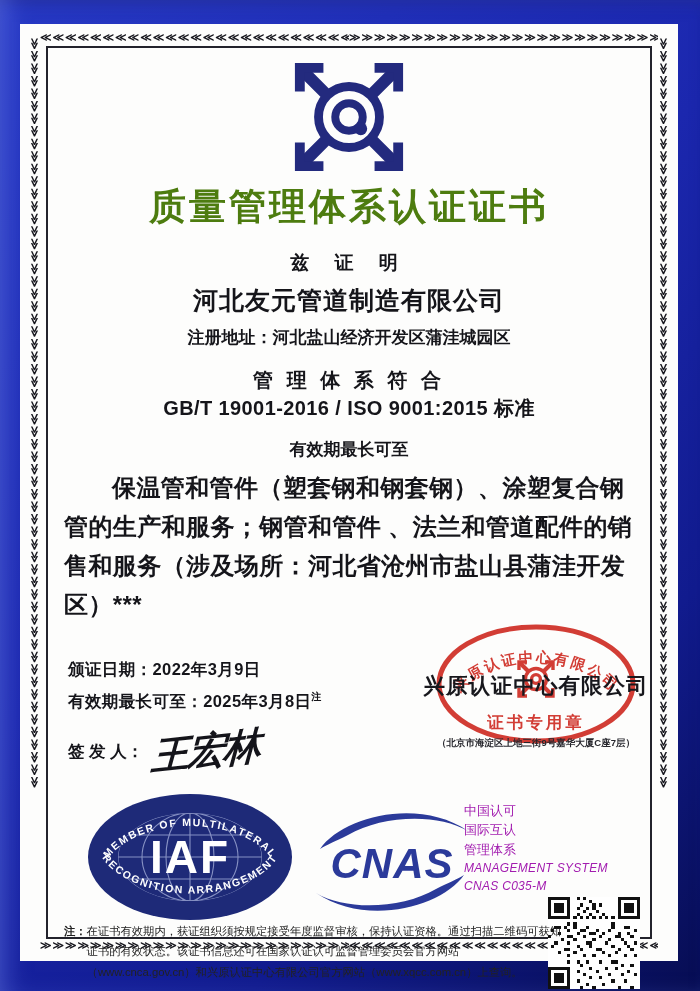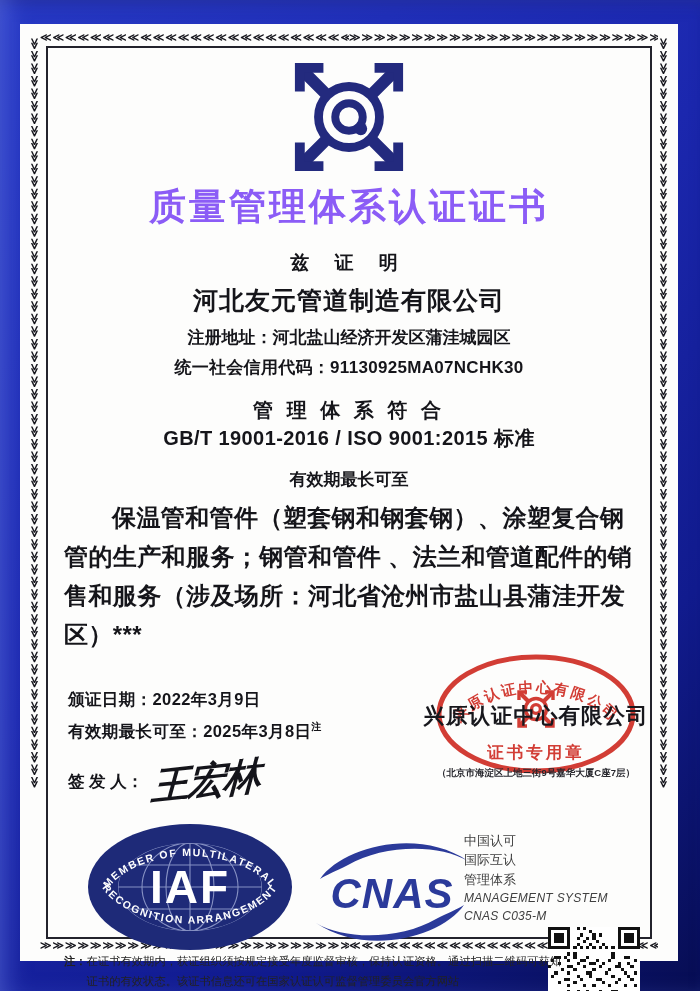--- a/index.html
+++ b/index.html
@@ -13,21 +13,21 @@
   .chev-bottom{bottom:9px;left:20px;right:20px;height:13px;display:flex;}
   .chev-left{left:8px;top:14px;bottom:14px;width:13px;}
   .chev-right{right:8px;top:14px;bottom:14px;width:13px;}
   .chev-half{width:50%;overflow:hidden;}
   .chev-vert{position:absolute;transform-origin:0 0;}
   .chev-left .chev-vert{transform:rotate(90deg) translateY(-13px);}
   .chev-right .chev-vert{transform:rotate(90deg) translateY(-13px);}
   .inner-frame{position:absolute;inset:22px 26px;border:2px solid #23232c;}
   .content{position:absolute;inset:24px 28px;padding:6px 16px 0 16px;text-align:center;color:#15151a;}
   .org-logo{margin:4px auto 2px auto;display:block;}
-  .cert-title{font-size:37px;font-weight:bold;letter-spacing:3px;margin-top:6px;color:#8b5cf6;}
+  .cert-title{font-size:37px;font-weight:bold;letter-spacing:3px;margin-top:6px;color:#4d7c0f;}
   .regno{margin-top:14px;text-align:right;padding-right:8px;font-size:15px;font-weight:bold;letter-spacing:.5px;}
   .certify{margin-top:18px;font-size:19px;font-weight:bold;letter-spacing:10px;}
   .company{margin-top:8px;font-size:25px;font-weight:bold;letter-spacing:1px;}
   .addr{margin-top:9px;font-size:17px;font-weight:600;}
   .code{margin-top:7px;font-size:17px;font-weight:600;letter-spacing:.3px;}
   .conform{margin-top:18px;font-size:20px;font-weight:bold;letter-spacing:4px;}
   .standard{margin-top:1px;font-size:20px;font-weight:bold;letter-spacing:.4px;}
   .scope-h{margin-top:16px;font-size:17px;font-weight:bold;}
   .scope{margin-top:8px;text-align:left;font-size:24px;font-weight:bold;line-height:1.62;text-indent:2em;letter-spacing:.4px;}
   .lower{position:relative;height:352px;margin-top:8px;text-align:left;}
@@ -35,21 +35,21 @@
   .dates .row{margin-bottom:9px;letter-spacing:.4px;}
   .sup-note{font-size:10px;vertical-align:super;}
   .signer{margin-top:14px;display:flex;align-items:center;}
   .signature{font-family:"DejaVu Serif",serif;font-style:italic;font-weight:bold;font-size:38px;transform:rotate(-6deg) skewX(-8deg);margin-left:8px;letter-spacing:-2px;color:#14141a;}
   .stamp-group{position:absolute;left:352px;top:-14px;width:240px;height:150px;}
   .stamp-svg{position:absolute;left:12px;top:-8px;opacity:.93;}
   .issuer-name{position:absolute;top:52px;left:-14px;width:268px;text-align:center;font-size:21.5px;font-weight:600;letter-spacing:1px;color:#17171c;}
   .issuer-addr{position:absolute;top:118px;left:-20px;width:280px;text-align:center;font-size:9.5px;font-weight:600;color:#26262c;}
   .iaf{position:absolute;left:20px;top:158px;}
   .cnas{position:absolute;left:242px;top:172px;}
-  .accred{position:absolute;left:400px;top:168px;font-size:13px;line-height:1.5;color:#404040;text-align:left;}
+  .accred{position:absolute;left:400px;top:168px;font-size:13px;line-height:1.5;color:#a21caf;text-align:left;}
   .accred .en{font-size:12px;letter-spacing:.3px;font-style:italic;}
   .qr{position:absolute;right:-6px;top:264px;}
   .footnote{position:absolute;left:0px;top:288px;width:502px;font-size:11.3px;line-height:1.85;color:#222;display:flex;text-align:left;}
   .footnote .lbl{flex:0 0 auto;font-weight:bold;}
   .footnote .body{flex:1;}
 </style>
 </head>
 <body>
 
 <div class="page">
@@ -83,21 +83,20 @@
         </g>
         <circle cx="72" cy="72" r="6.5" fill="#232a7e"></circle>
       </svg>
 
       <div class="cert-title">质量管理体系认证证书</div>
 
 
       <div class="certify">兹 证 明</div>
       <div class="company">河北友元管道制造有限公司</div>
       <div class="addr">注册地址：河北盐山经济开发区蒲洼城园区</div>
-      <div class="code">统一社会信用代码：91130925MA07NCHK30</div>
 
       <div class="conform">管 理 体 系 符 合</div>
       <div class="standard">GB/T 19001-2016 / ISO 9001:2015 标准</div>
 
       <div class="scope-h">有效期最长可至</div>
       <div class="scope">保温管和管件（塑套钢和钢套钢）、涂塑复合钢管的生产和服务；钢管和管件 、法兰和管道配件的销售和服务（涉及场所：河北省沧州市盐山县蒲洼开发区）***</div>
 
       <div class="lower">
 
         <div class="dates">

